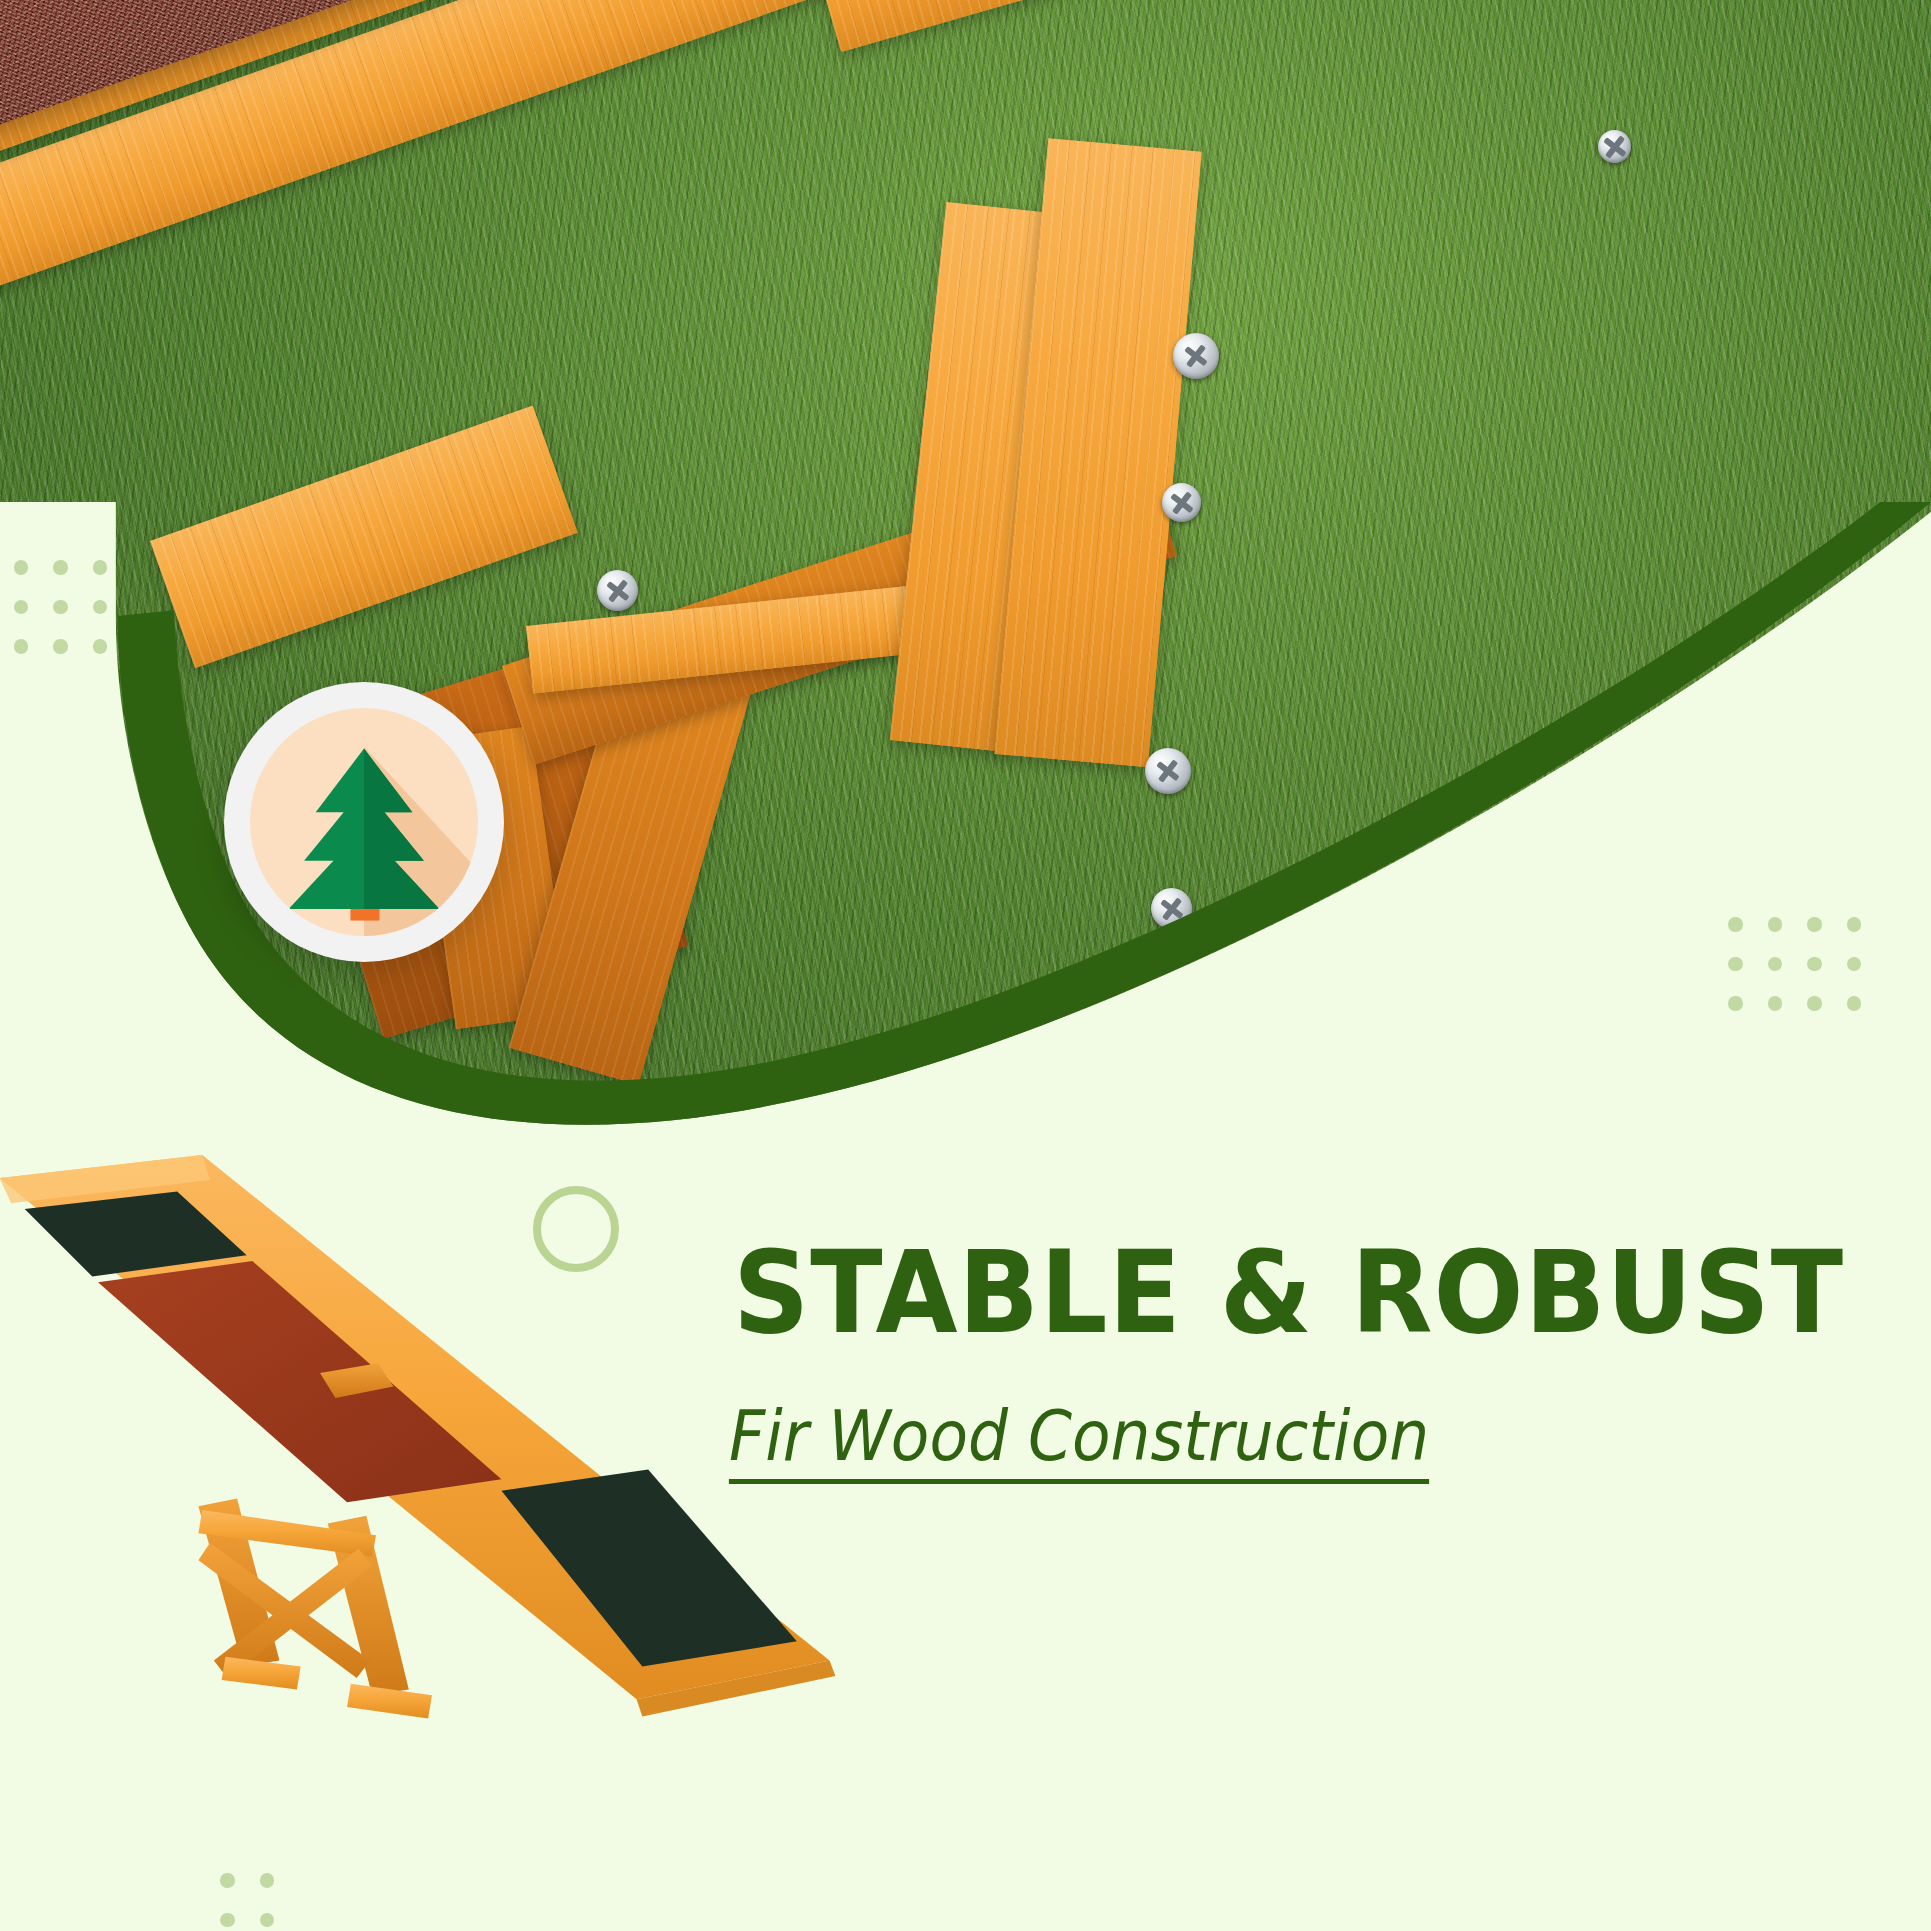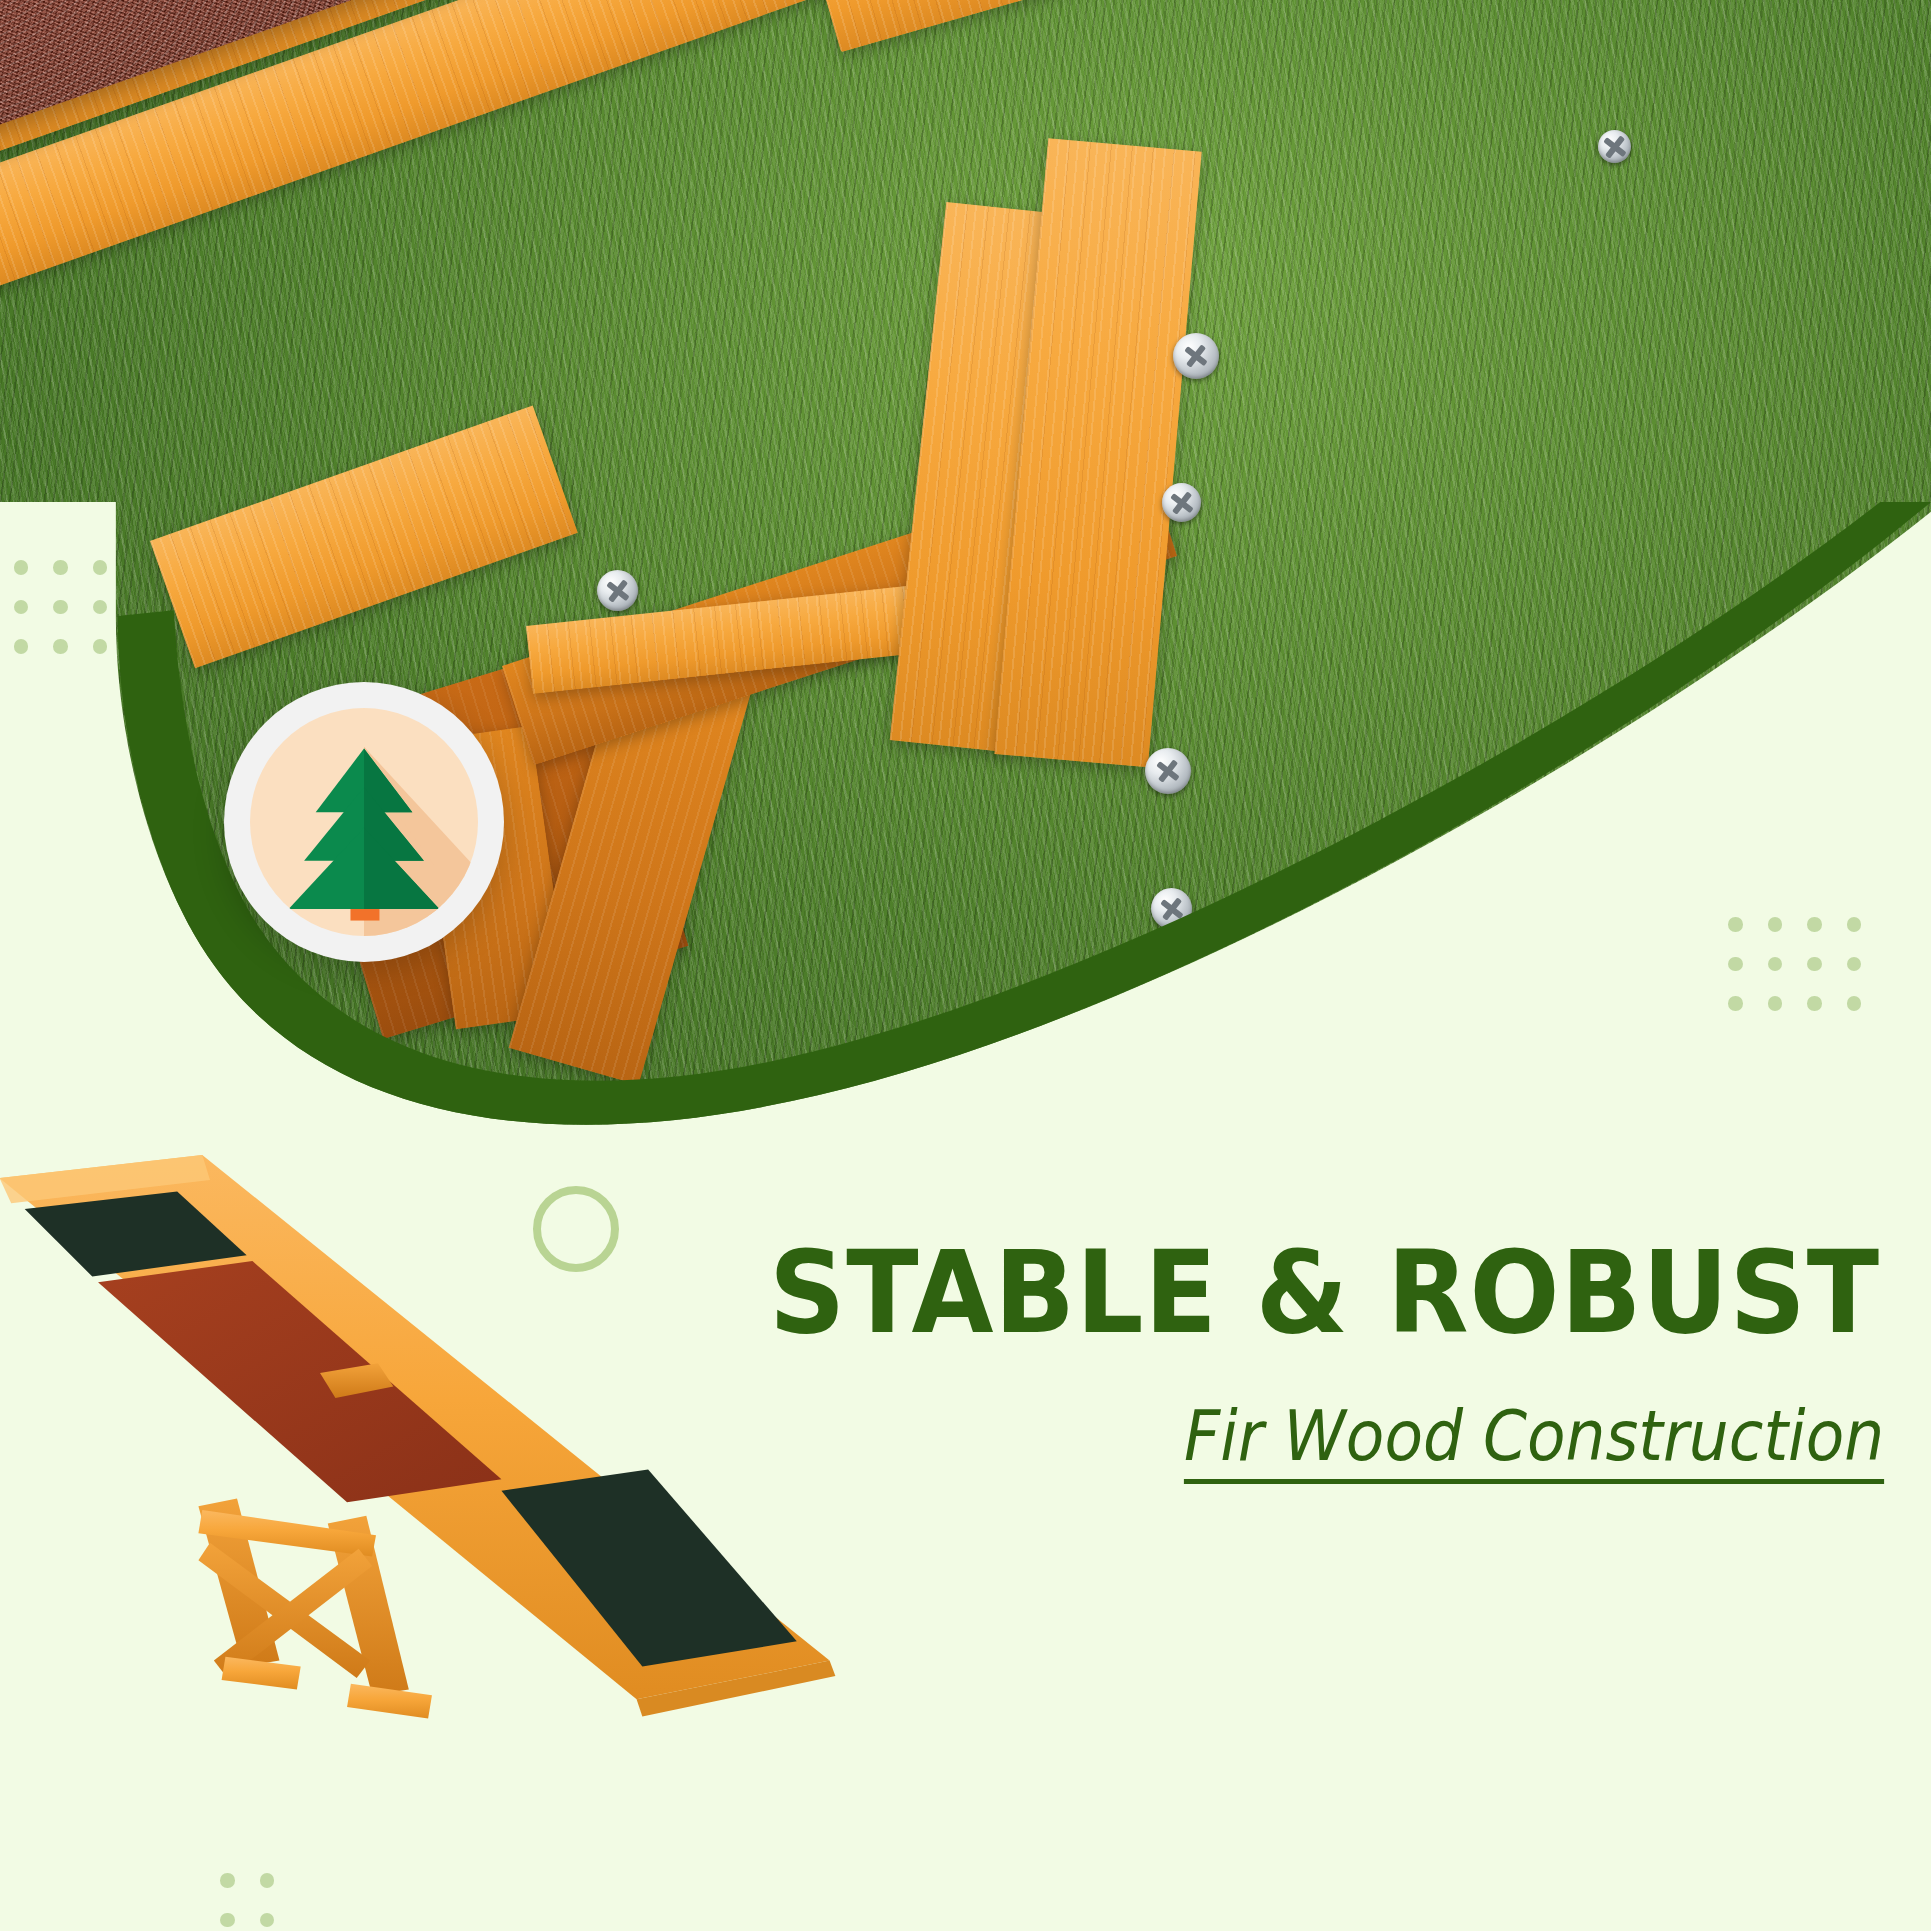--- a/index.html
+++ b/index.html
@@ -152,21 +152,21 @@
   .dots{position:absolute;display:grid;gap:25px;}
   .dots span{width:14.5px;height:14.5px;border-radius:50%;background:#c2d9a4;display:block;}
   .ring{
     position:absolute;border-radius:50%;border:8.7px solid #b9d493;background:transparent;
   }
 
   
   .product{position:absolute;left:-39px;top:1120px;width:1023px;height:811px;}
 
   
-  .txt{position:absolute;left:726px;top:1236px;width:1197px;text-align:center;}
+  .txt{position:absolute;left:690px;top:1236px;width:1197px;text-align:center;}
   .headline{
     font-family:"DejaVu Sans", sans-serif;
     font-weight:bold;
     font-size:114px;
     letter-spacing:1px;
     color:#2f6210;
     line-height:1.0;
     transform:scaleX(.93);
     white-space:nowrap;
     margin:0 0 50px 0;
@@ -190,21 +190,21 @@
     font-size:62px;
     color:#54802f;
     line-height:1.05;
     transform:scaleX(.9);
     white-space:nowrap;
     margin:33px 0 0 0;
     display:inline-block;
     border-bottom:4.8px solid #54802f;
     padding-bottom:5.8px;
   }
-  .sub-row{text-align:right;}
+  .sub-row{text-align:left;}
 </style>
 </head>
 <body>
 
 <div id="stage">
 
   <div class="photo-wrap">
     <div class="grass"></div>
 
     <div class="wood darker panel-left"></div>

